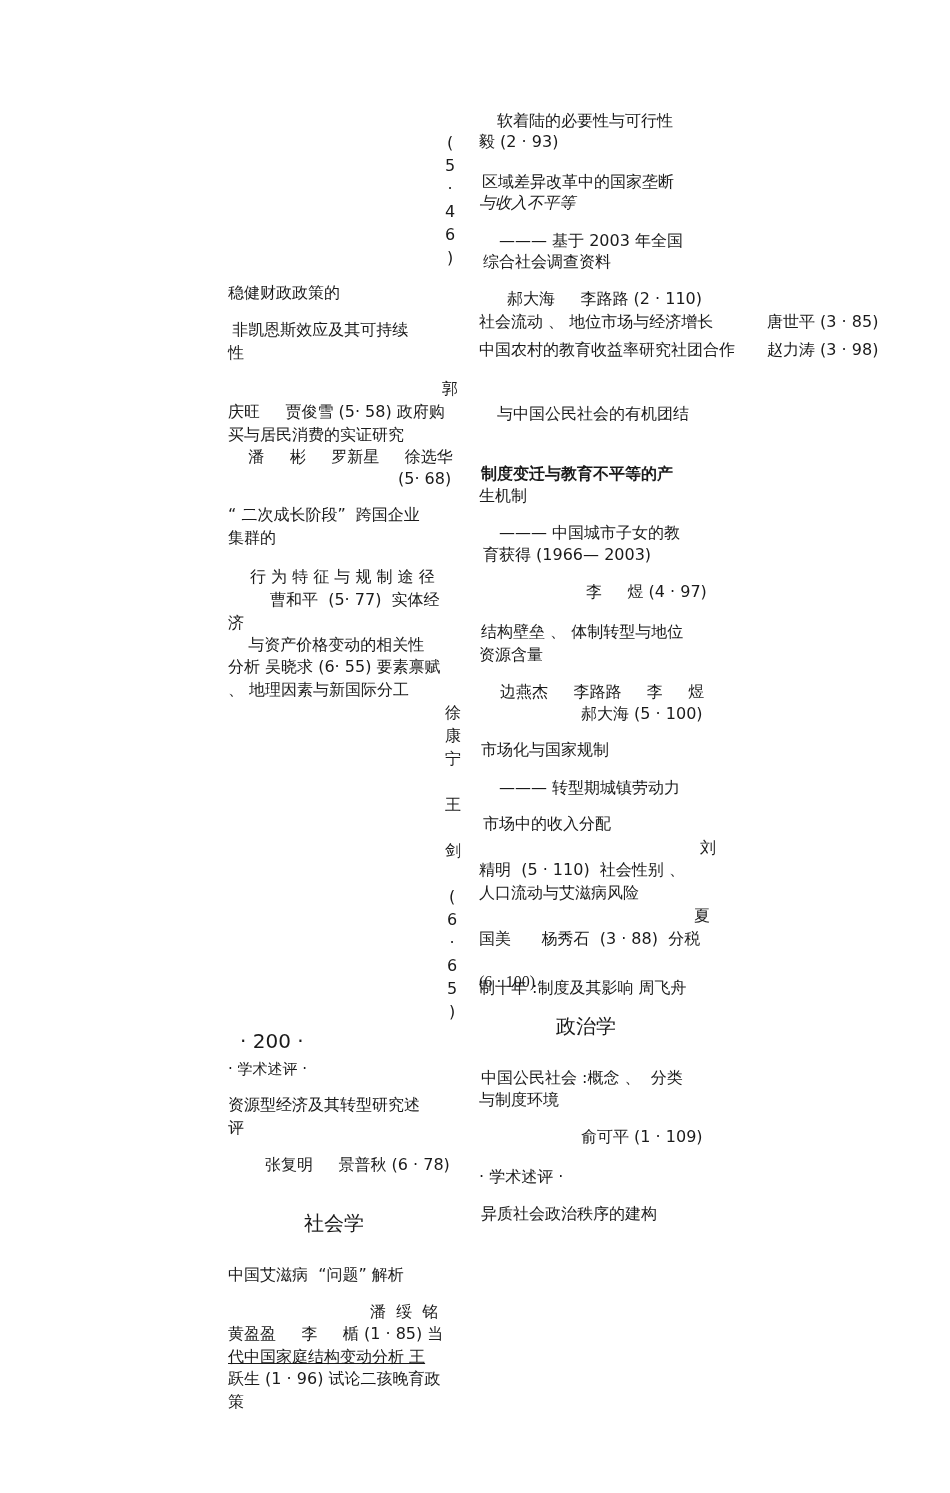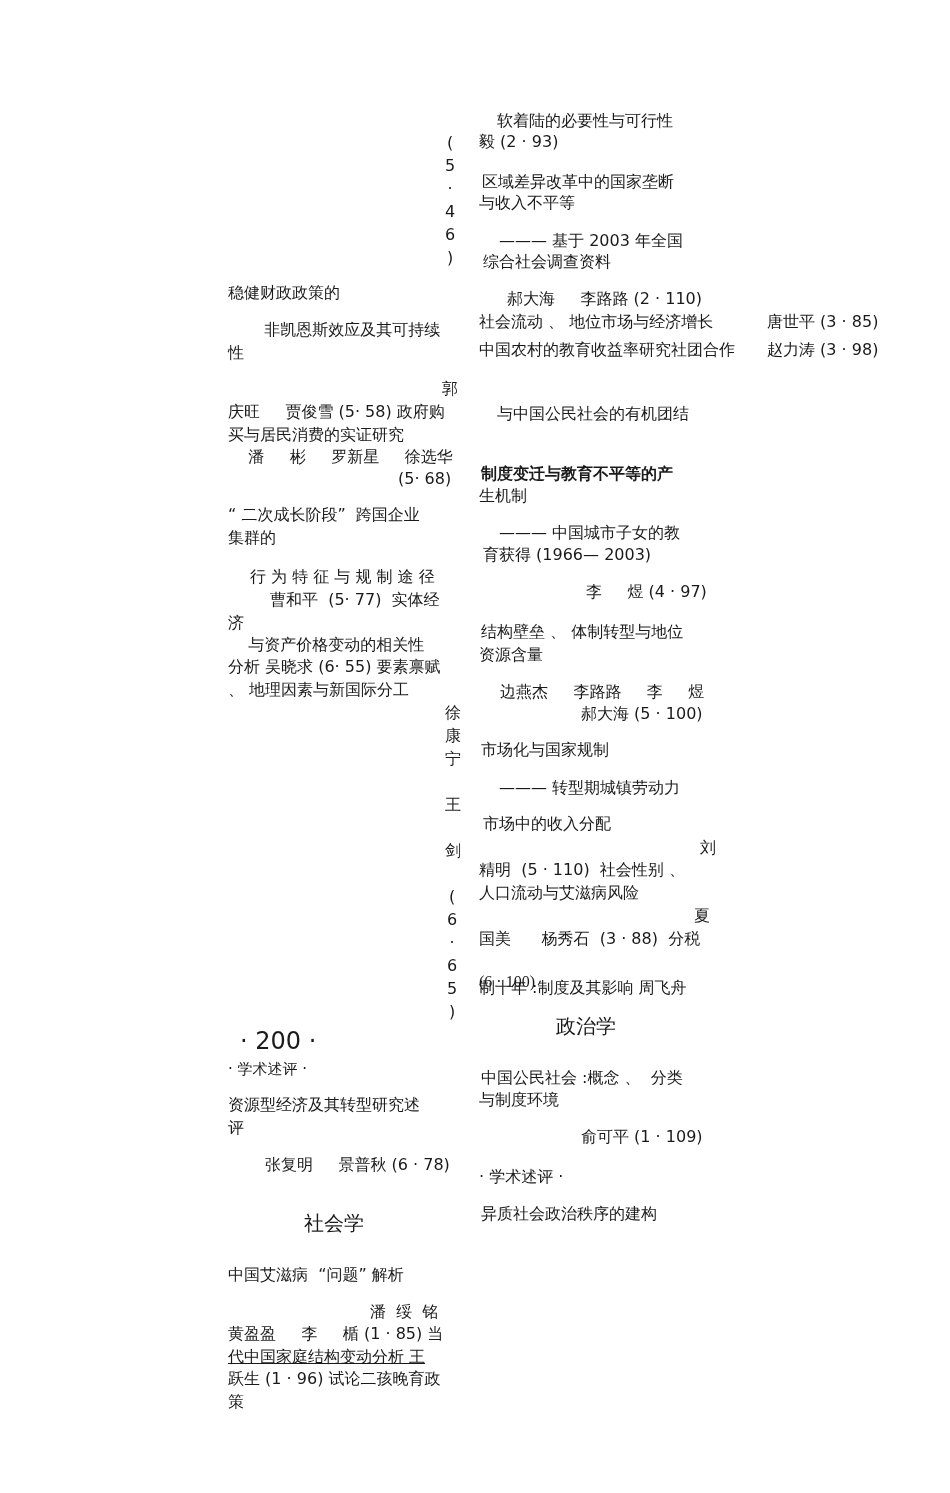--- a/index.html
+++ b/index.html
@@ -5,21 +5,21 @@
     html, body { margin: 0; padding: 0; background: #ffffff; }
     body {
       width: 950px; height: 1493px; position: relative; overflow: hidden;
       font-family: "DejaVu Sans", "Liberation Sans", sans-serif;
       color: #1a1a1a; font-size: 16px; line-height: 22px;
     }
     .ln { position: absolute; white-space: pre; }
     .vcol { position: absolute; width: 14px; text-align: center; line-height: 23px; }
     .vcol span { display: block; }
     .heading { font-size: 20px; }
-    .pagenum { font-size: 24px; }
+    .pagenum { font-size: 20px; }
     .small { font-size: 15px; }
   </style>
 </head>
 <body>
 
 <div id="page">
   <div id="left"></div>
   <div id="right"></div>
 
   <div class="vcol" style="left:443px; top:131px;">
@@ -46,21 +46,21 @@
     <span>6</span>
     <span>5</span>
     <span>)</span>
   </div>
 
   <div class="ln pagenum" style="left:240px; top:1030px;">· 200 ·</div>
   <div class="ln small" style="left:228px; top:1058px;">· 学术述评 ·</div>
   <div class="ln heading" style="left:304px; top:1212px;">社会学</div>
   <div class="ln heading" style="left:556px; top:1015px;">政治学</div>
 <div class="ln" style="left: 228px; top: 282px;">稳健财政政策的</div>
-    <div class="ln" style="left: 244px; top: 319px;">    非凯恩斯效应及其可持续</div>
+    <div class="ln" style="left: 212px; top: 319px;">    非凯恩斯效应及其可持续</div>
     <div class="ln" style="left: 228px; top: 342px;">性</div>
     <div class="ln" style="left: 442px; top: 378px;">郭</div>
     <div class="ln" style="left: 228px; top: 401px;">庆旺     贾俊雪 (5· 58) 政府购</div>
     <div class="ln" style="left: 228px; top: 424px;">买与居民消费的实证研究</div>
     <div class="ln" style="left: 228px; top: 446px;">    潘     彬     罗新星     徐选华</div>
     <div class="ln" style="left: 398px; top: 468px;">(5· 68)</div>
     <div class="ln" style="left: 228px; top: 504px;">“ 二次成长阶段”  跨国企业</div>
     <div class="ln" style="left: 228px; top: 527px;">集群的</div>
     <div class="ln" style="left: 250px; top: 566px;">行 为 特 征 与 规 制 途 径</div>
     <div class="ln" style="left: 270px; top: 589px;">曹和平  (5· 77)  实体经</div>
@@ -73,21 +73,21 @@
     <div class="ln" style="left: 265px; top: 1154px;">张复明     景普秋 (6 · 78)</div>
     <div class="ln" style="left: 228px; top: 1264px;">中国艾滋病  “问题” 解析</div>
     <div class="ln" style="left: 370px; top: 1301px;">潘  绥  铭</div>
     <div class="ln" style="left: 228px; top: 1323px;">黄盈盈     李     楯 (1 · 85) 当</div>
     <div class="ln" style="left: 228px; top: 1346px; text-decoration: underline;">代中国家庭结构变动分析 王</div>
     <div class="ln" style="left: 228px; top: 1368px;">跃生 (1 · 96) 试论二孩晚育政</div>
     <div class="ln" style="left: 228px; top: 1391px;">策</div>
     <div class="ln" style="left: 497px; top: 110px;">软着陆的必要性与可行性</div>
     <div class="ln" style="left: 479px; top: 131px;">毅 (2 · 93)</div>
     <div class="ln" style="left: 482px; top: 171px;">区域差异改革中的国家垄断</div>
-    <div class="ln" style="left: 479px; top: 192px;">与收入不平等</div>
+    <div class="ln" style="left: 479px; top: 192px; font-style: italic;">与收入不平等</div>
     <div class="ln" style="left: 499px; top: 230px;">——— 基于 2003 年全国</div>
     <div class="ln" style="left: 483px; top: 251px;">综合社会调查资料</div>
     <div class="ln" style="left: 507px; top: 288px;">郝大海     李路路 (2 · 110)</div>
     <div class="ln" style="left: 479px; top: 311px;">社会流动 、 地位市场与经济增长</div>
     <div class="ln" style="left: 767px; top: 311px;">唐世平 (3 · 85)</div>
     <div class="ln" style="left: 479px; top: 339px;">中国农村的教育收益率研究社团合作</div>
     <div class="ln" style="left: 767px; top: 339px;">赵力涛 (3 · 98)</div>
     <div class="ln" style="left: 497px; top: 403px;">与中国公民社会的有机团结</div>
     <div class="ln" style="left: 481px; top: 463px; font-weight: bold;">制度变迁与教育不平等的产</div>
     <div class="ln" style="left: 479px; top: 485px;">生机制</div>

